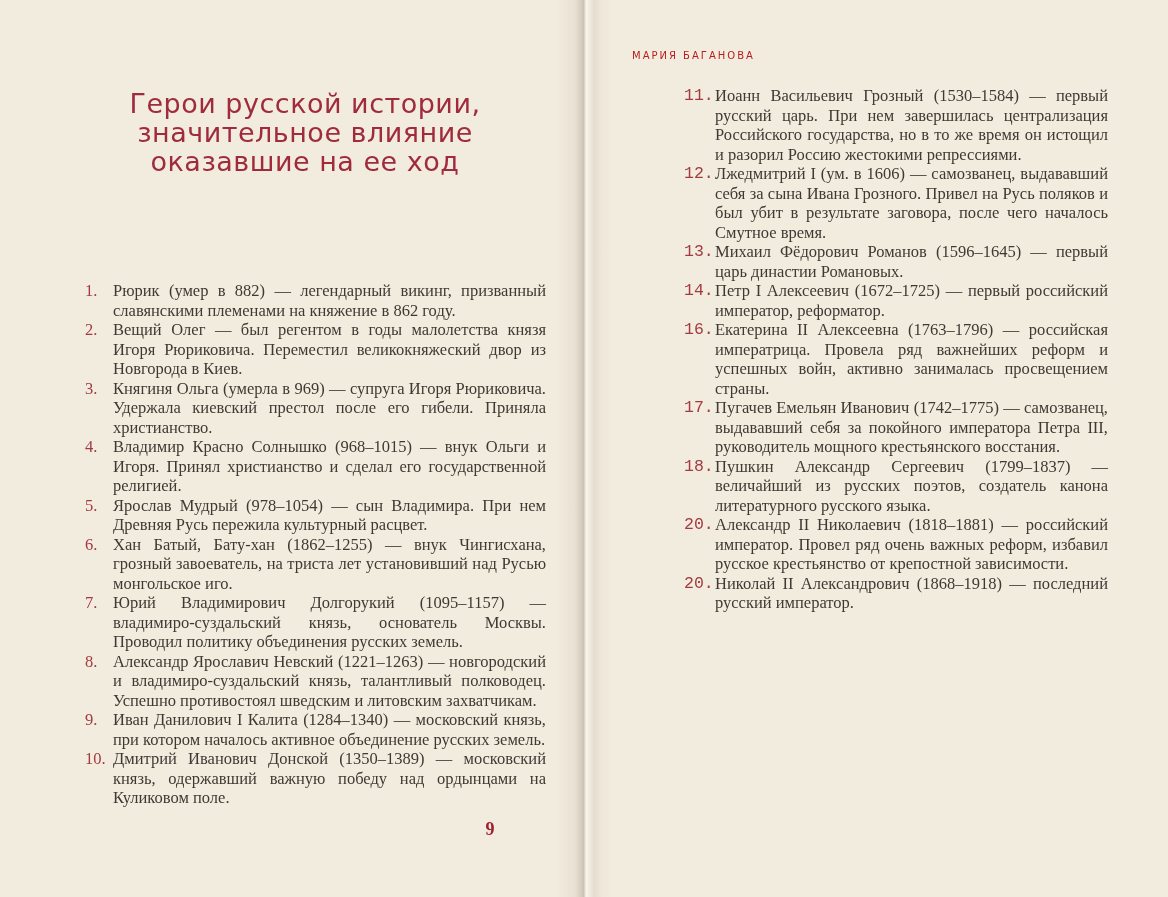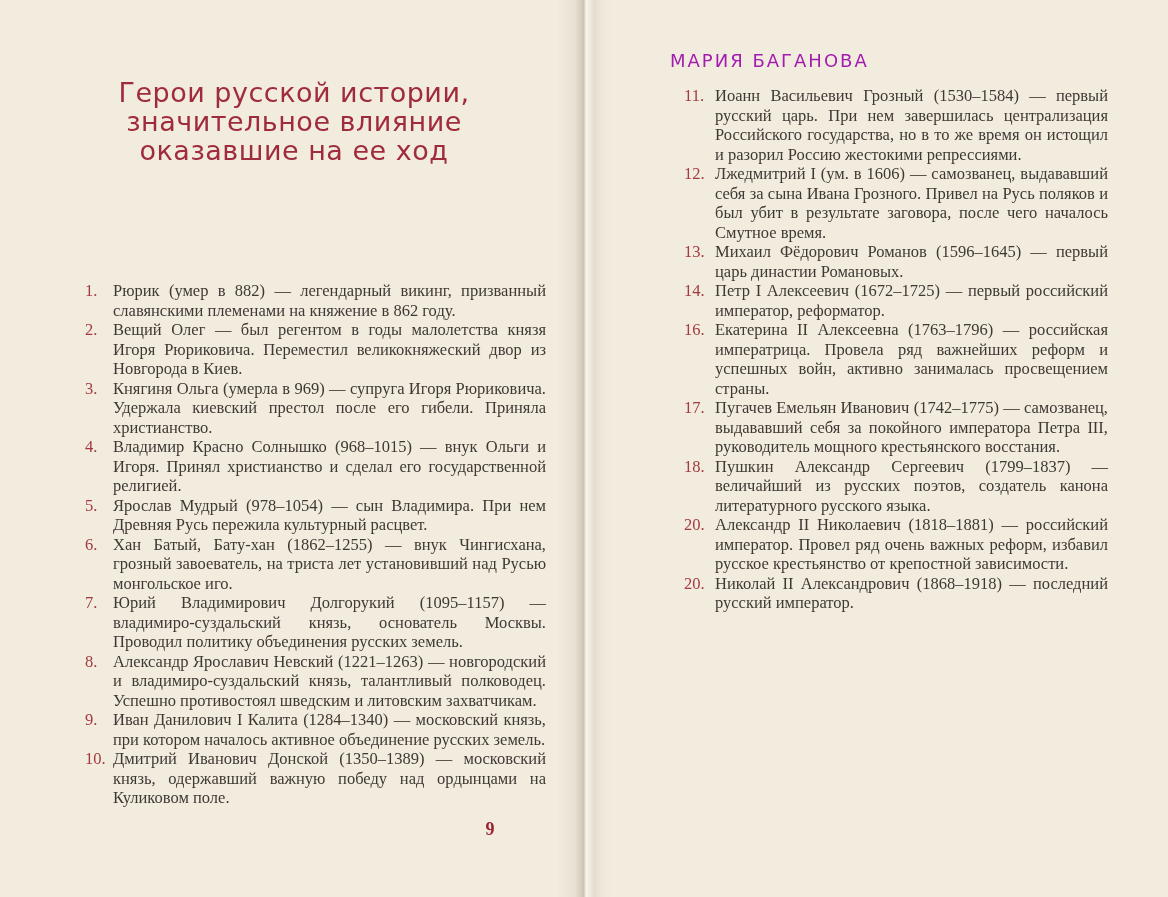--- a/index.html
+++ b/index.html
@@ -24,41 +24,41 @@
       rgba(110,95,70,0.08) 34%,
       rgba(95,80,55,0.22) 47%,
       rgba(95,80,55,0.28) 49%,
       rgba(255,255,250,0.45) 54%,
       rgba(110,95,70,0.10) 68%,
       rgba(110,95,70,0.03) 82%,
       rgba(110,95,70,0) 100%);
     pointer-events:none;
   }
   .chapter-title{
-    position:absolute;left:88px;top:74px;width:404px;margin:4px;
+    position:absolute;left:88px;top:74px;width:404px;margin:15px;
     font-family:"DejaVu Sans", sans-serif;
     font-weight:400;font-size:27px;line-height:29px;letter-spacing:0.5px;
     color:var(--accent-red);text-align:center;
   }
   .chapter-title span{display:block;}
   .running-header{
-    position:absolute;left:670px;top:50px;
+    position:absolute;left:632px;top:50px;
     font-family:"DejaVu Sans", sans-serif;
-    font-size:18px;letter-spacing:2px;font-weight:400;
-    color:#a21caf;
+    font-size:10px;letter-spacing:2px;font-weight:400;
+    color:#b91c1c;
   }
   .list{position:absolute;color:var(--body-text);}
   .list-left{left:85px;top:281px;width:461px;font-size:16.5px;line-height:19.5px;}
   .list-right{left:684px;top:86px;width:424px;font-size:16.5px;line-height:19.5px;}
   .item{display:flex;align-items:flex-start;}
   .item .num{
     flex:none;color:var(--list-number-red);
   }
   .list-left .num{width:28px;}
-  .list-right .num{width:31px;}
+  .list-right .num{width:31px;font-family:Liberation Mono, monospace;}
   .item .txt{
     flex:1;text-align:justify;text-justify:inter-word;
   }
   .folio{
     position:absolute;left:477px;top:819px;width:26px;
     text-align:center;font-size:18px;font-weight:bold;
     color:var(--folio-red);
   }
 </style>
 </head>

